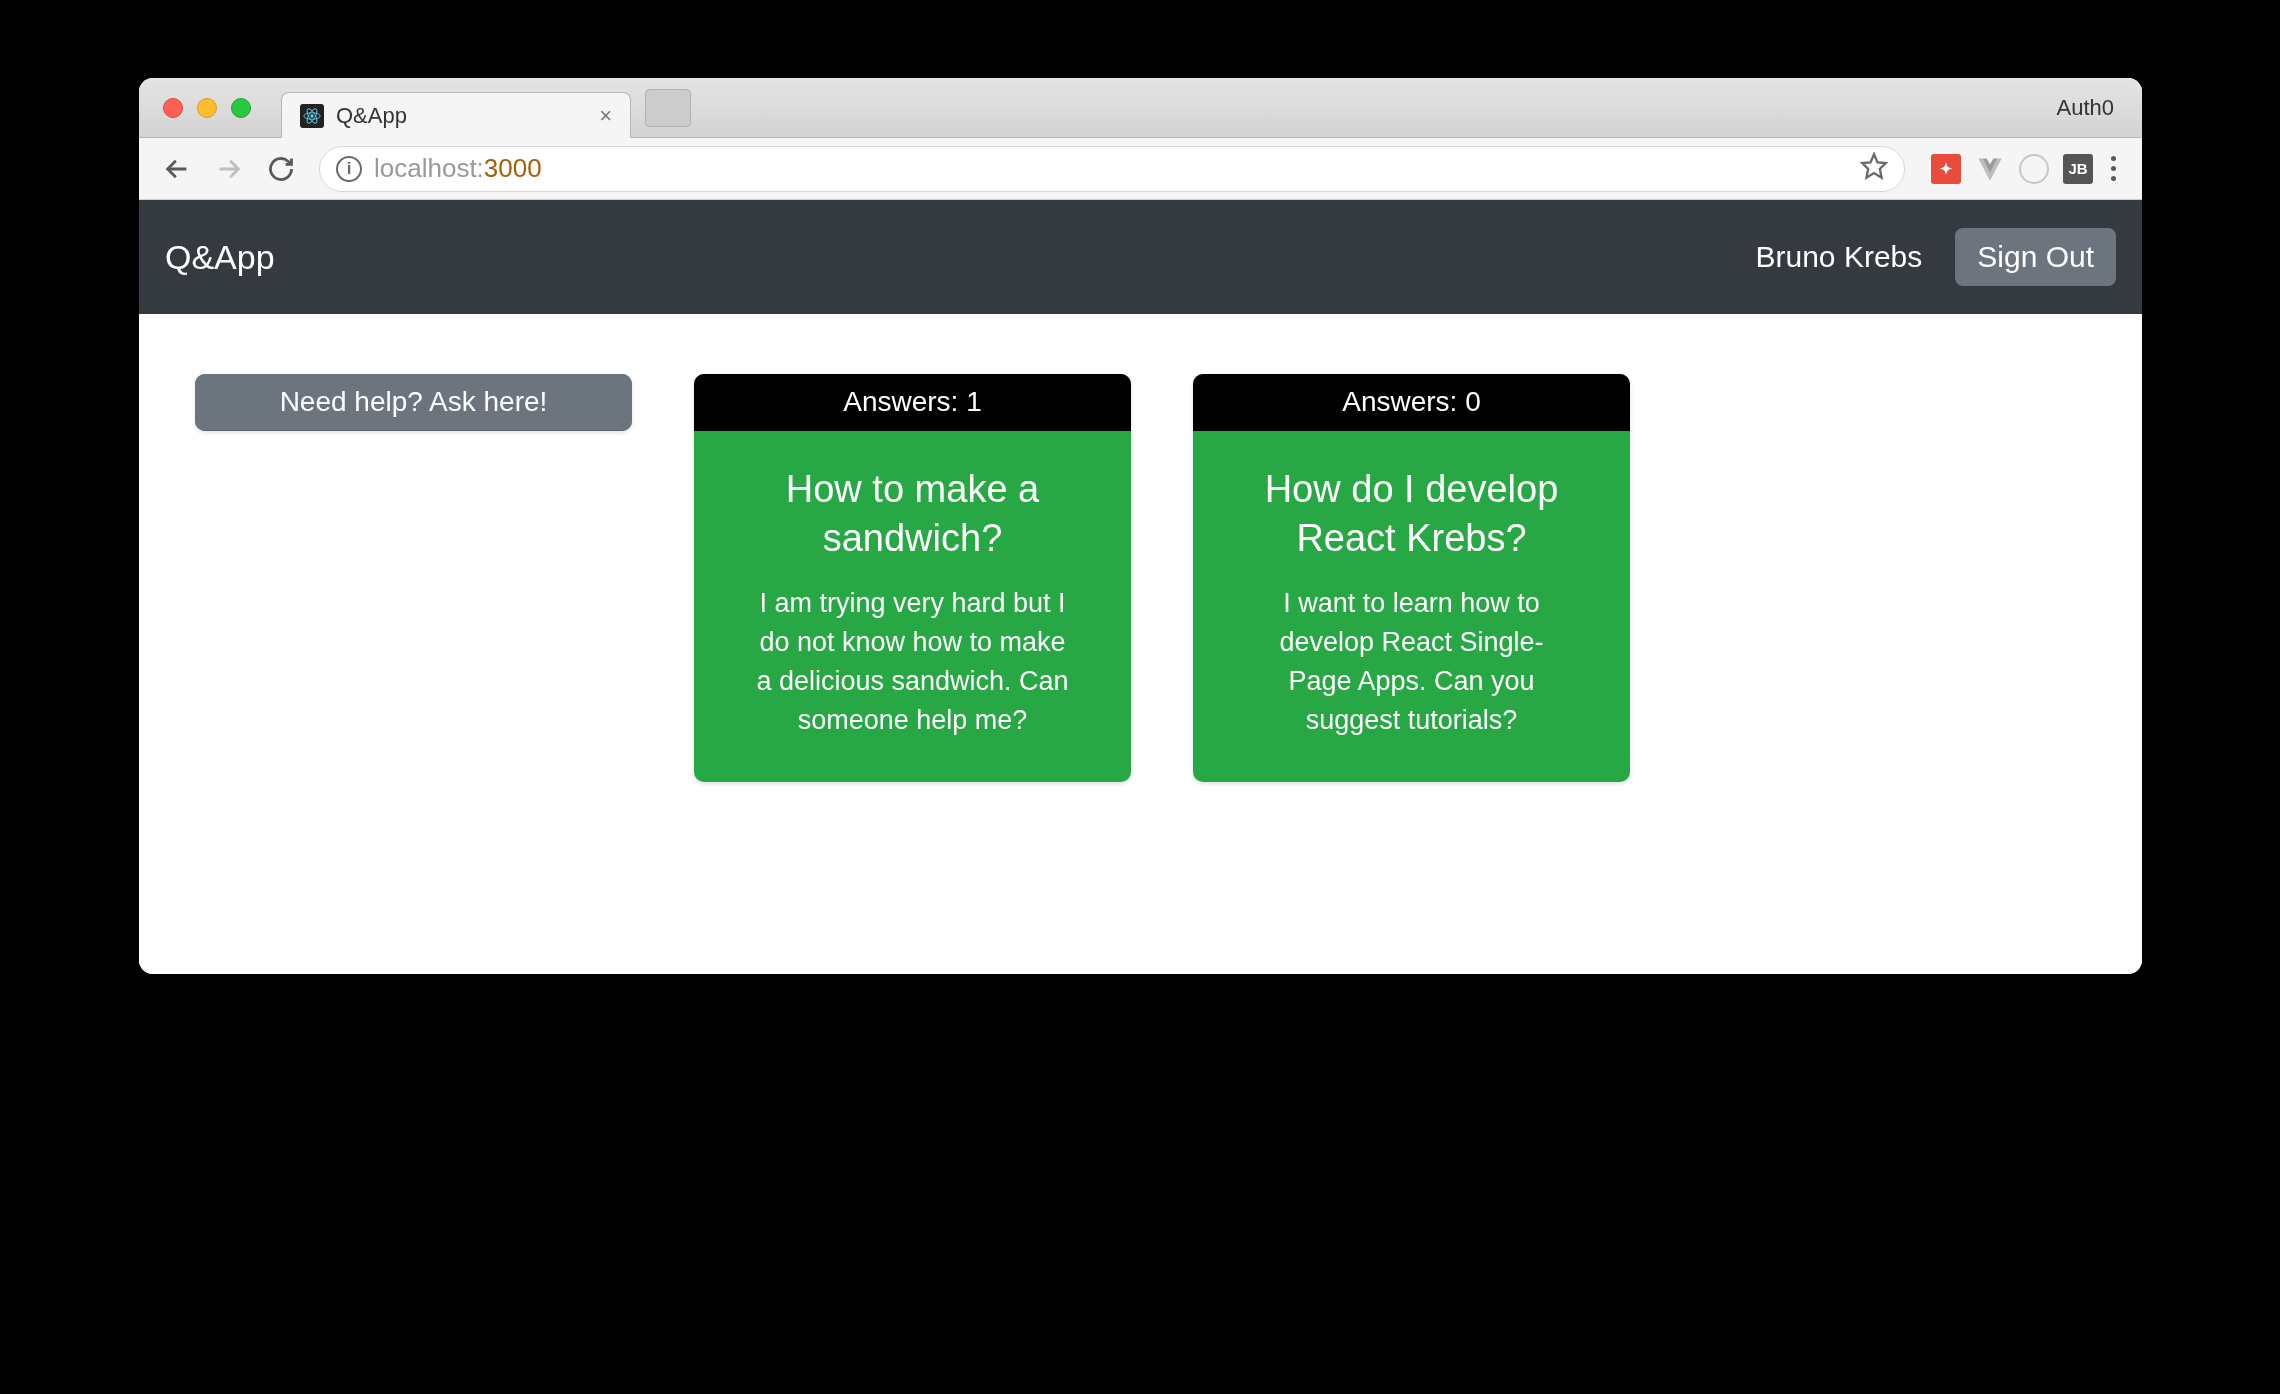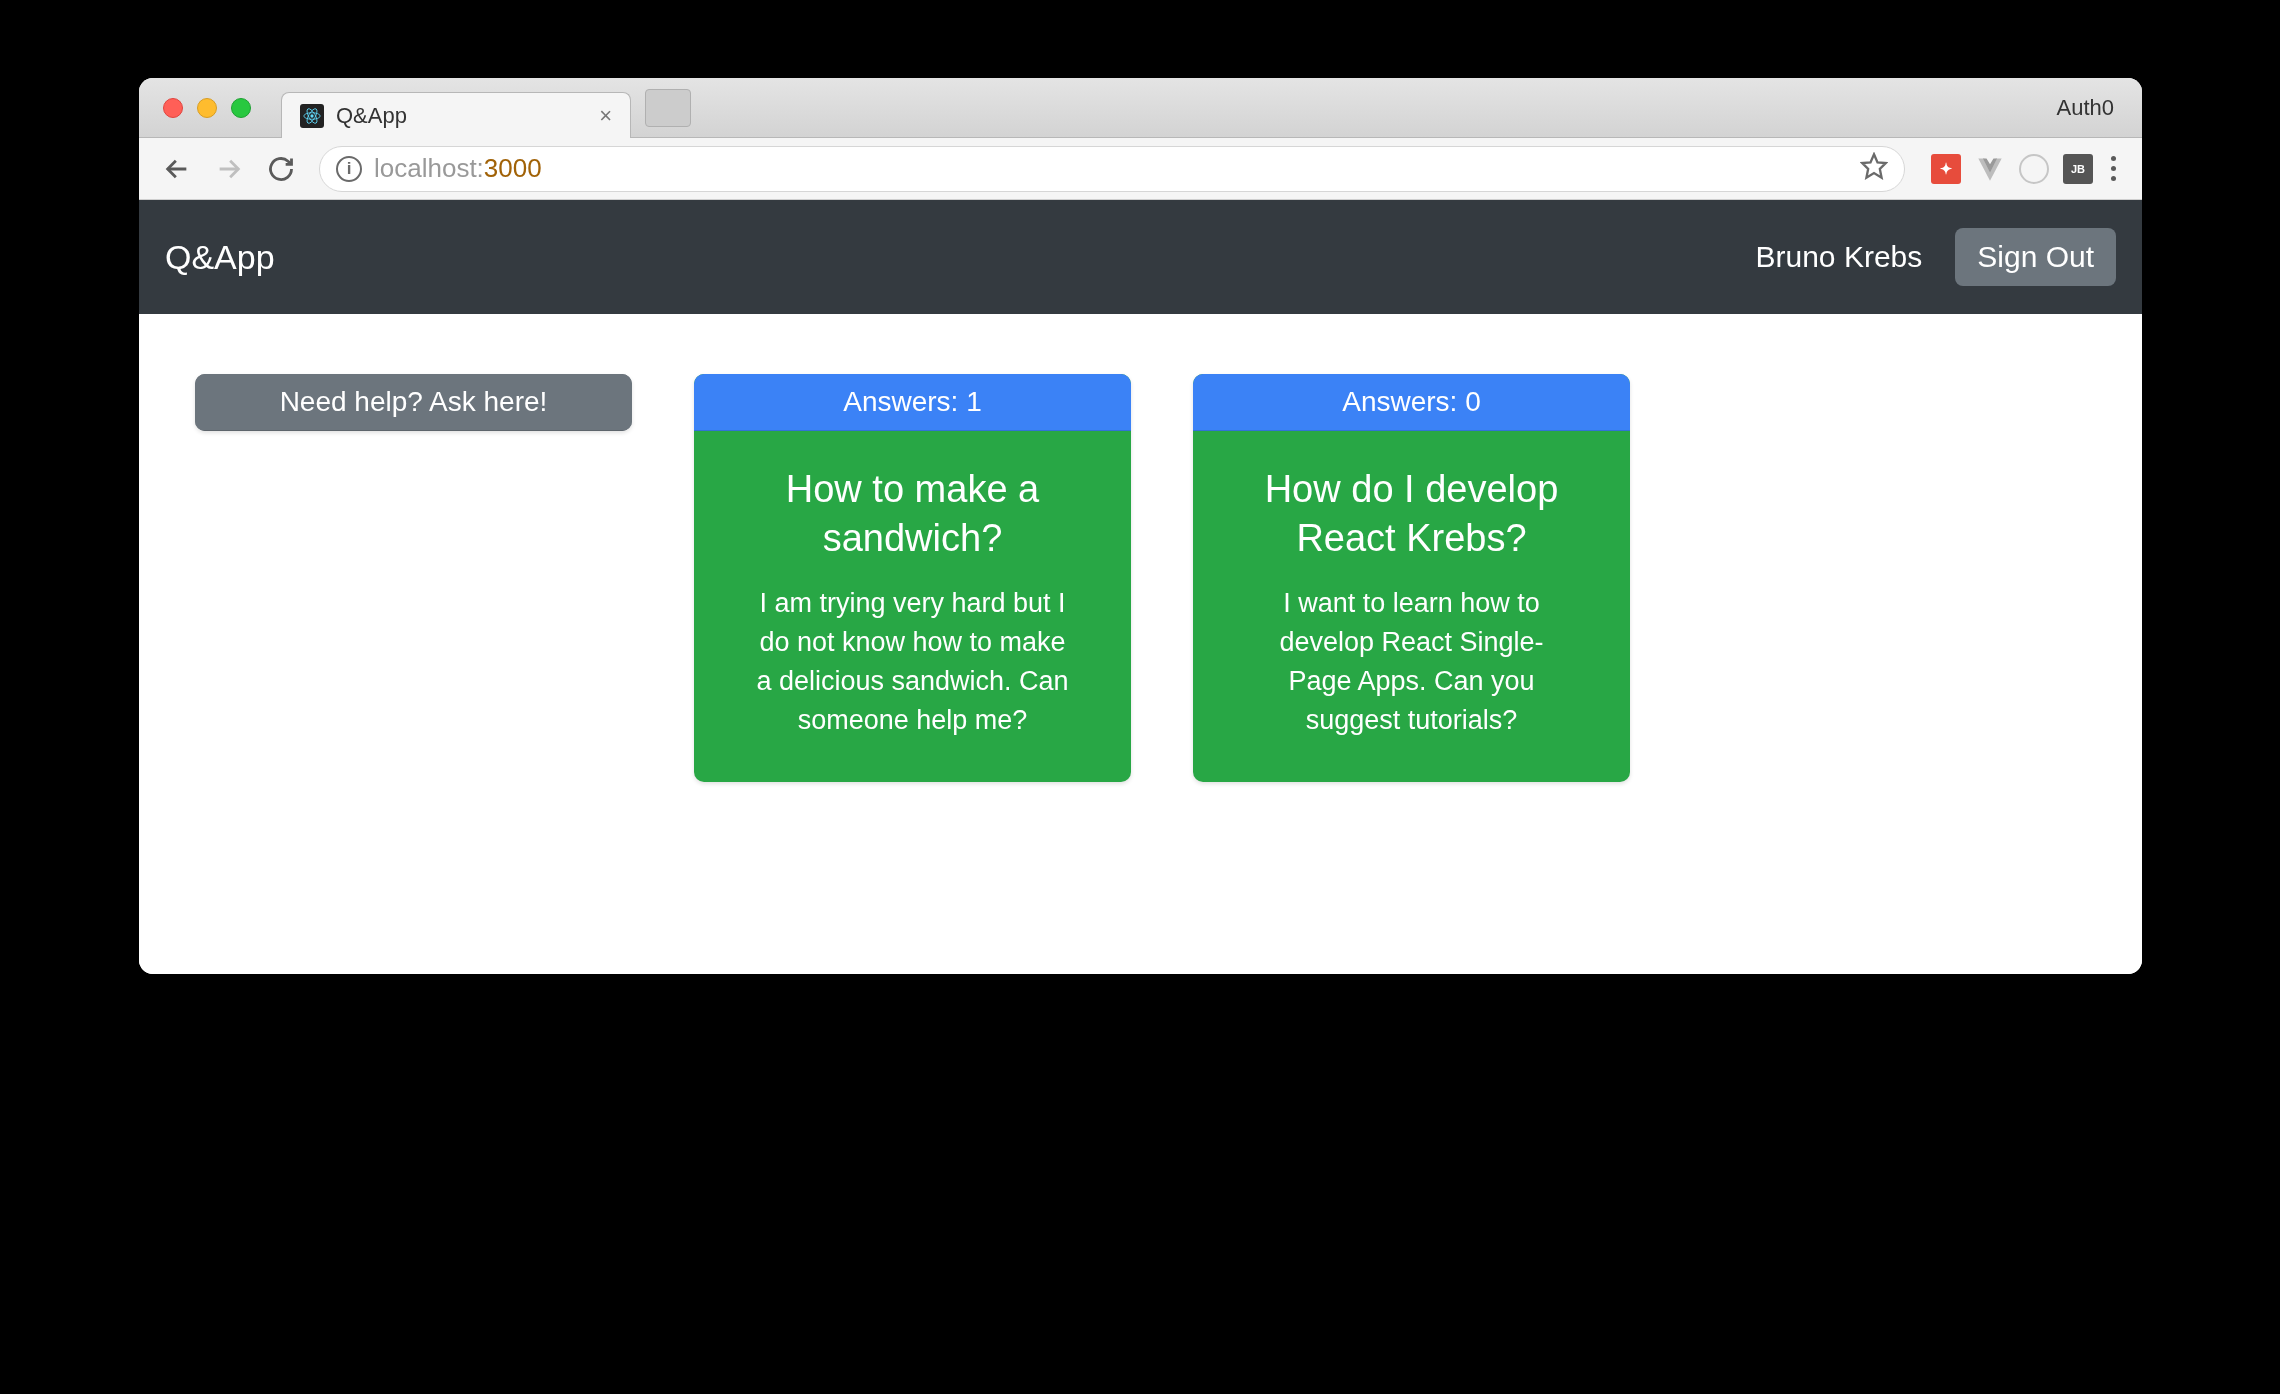--- a/index.html
+++ b/index.html
@@ -82,21 +82,21 @@
     }
     .info-icon{ width:26px;height:26px;border:2px solid #6a6a6a;border-radius:50%;display:flex;align-items:center;justify-content:center;color:#6a6a6a;font-size:17px;font-weight:600; }
     .url { font-size:26px; color:#999; }
     .url .path{ color:#a16207; }
     .star-icon svg{width:28px;height:28px;fill:none;stroke:#6a6a6a;stroke-width:2;}
     .ext-icons{ display:flex; gap:14px; align-items:center; margin-left:10px; }
     .ext{ width:30px;height:30px;border-radius:3px;display:flex;align-items:center;justify-content:center; }
     .ext.red{background:#e74c3c;color:#fff;font-size:15px;font-weight:700;}
     .ext.vue svg{width:28px;height:28px;}
     .ext.circle{border:2px solid #c6c6c6;border-radius:50%;background:transparent;}
-    .ext.jb{background:#555;color:#fff;font-size:11px;font-weight:700;}
+    .ext.jb{background:#555;color:#fff;font-size:15px;font-weight:700;}
     .menu-dots{ display:flex; flex-direction:column; gap:5px; padding:0 10px; }
     .menu-dots span{width:5px;height:5px;background:#5a5a5a;border-radius:50%;}
     
     .app { flex:1; background:#fff; display:flex; flex-direction:column; }
     .navbar {
       background:#343a40; color:#fff; height:114px;
       display:flex; align-items:center; padding:0 26px;
     }
     .brand{ font-size:34px; font-weight:400; color:#fff; }
     .nav-right{ margin-left:auto; display:flex; align-items:center; gap:33px; }
@@ -113,21 +113,21 @@
     .card-header{
       padding:12px 16px; font-size:28px;
       border-bottom:1px solid rgba(0,0,0,0.13);
     }
     .card-body{ padding:34px 59px 42px; }
     .card-body h3{ font-size:38px; font-weight:400; line-height:1.3; margin-bottom:20px; }
     .card-body p{ font-size:27px; line-height:1.45; }
     .card.secondary{ background:#6c757d; }
     .card.secondary .card-header{ background:#6c757d; }
     .card.success{ background:#28a745; }
-    .card.success .card-header{ background:#3b82f6; }
+    .card.success .card-header{ background:#000000; }
     .card.secondary .card-body{ padding:34px 30px 36px; }
   </style>
 </head>
 <body>
 
 <div class="browser-window">
 
   <div class="titlebar">
     <div class="traffic-lights">
       <div class="tl red"></div>

